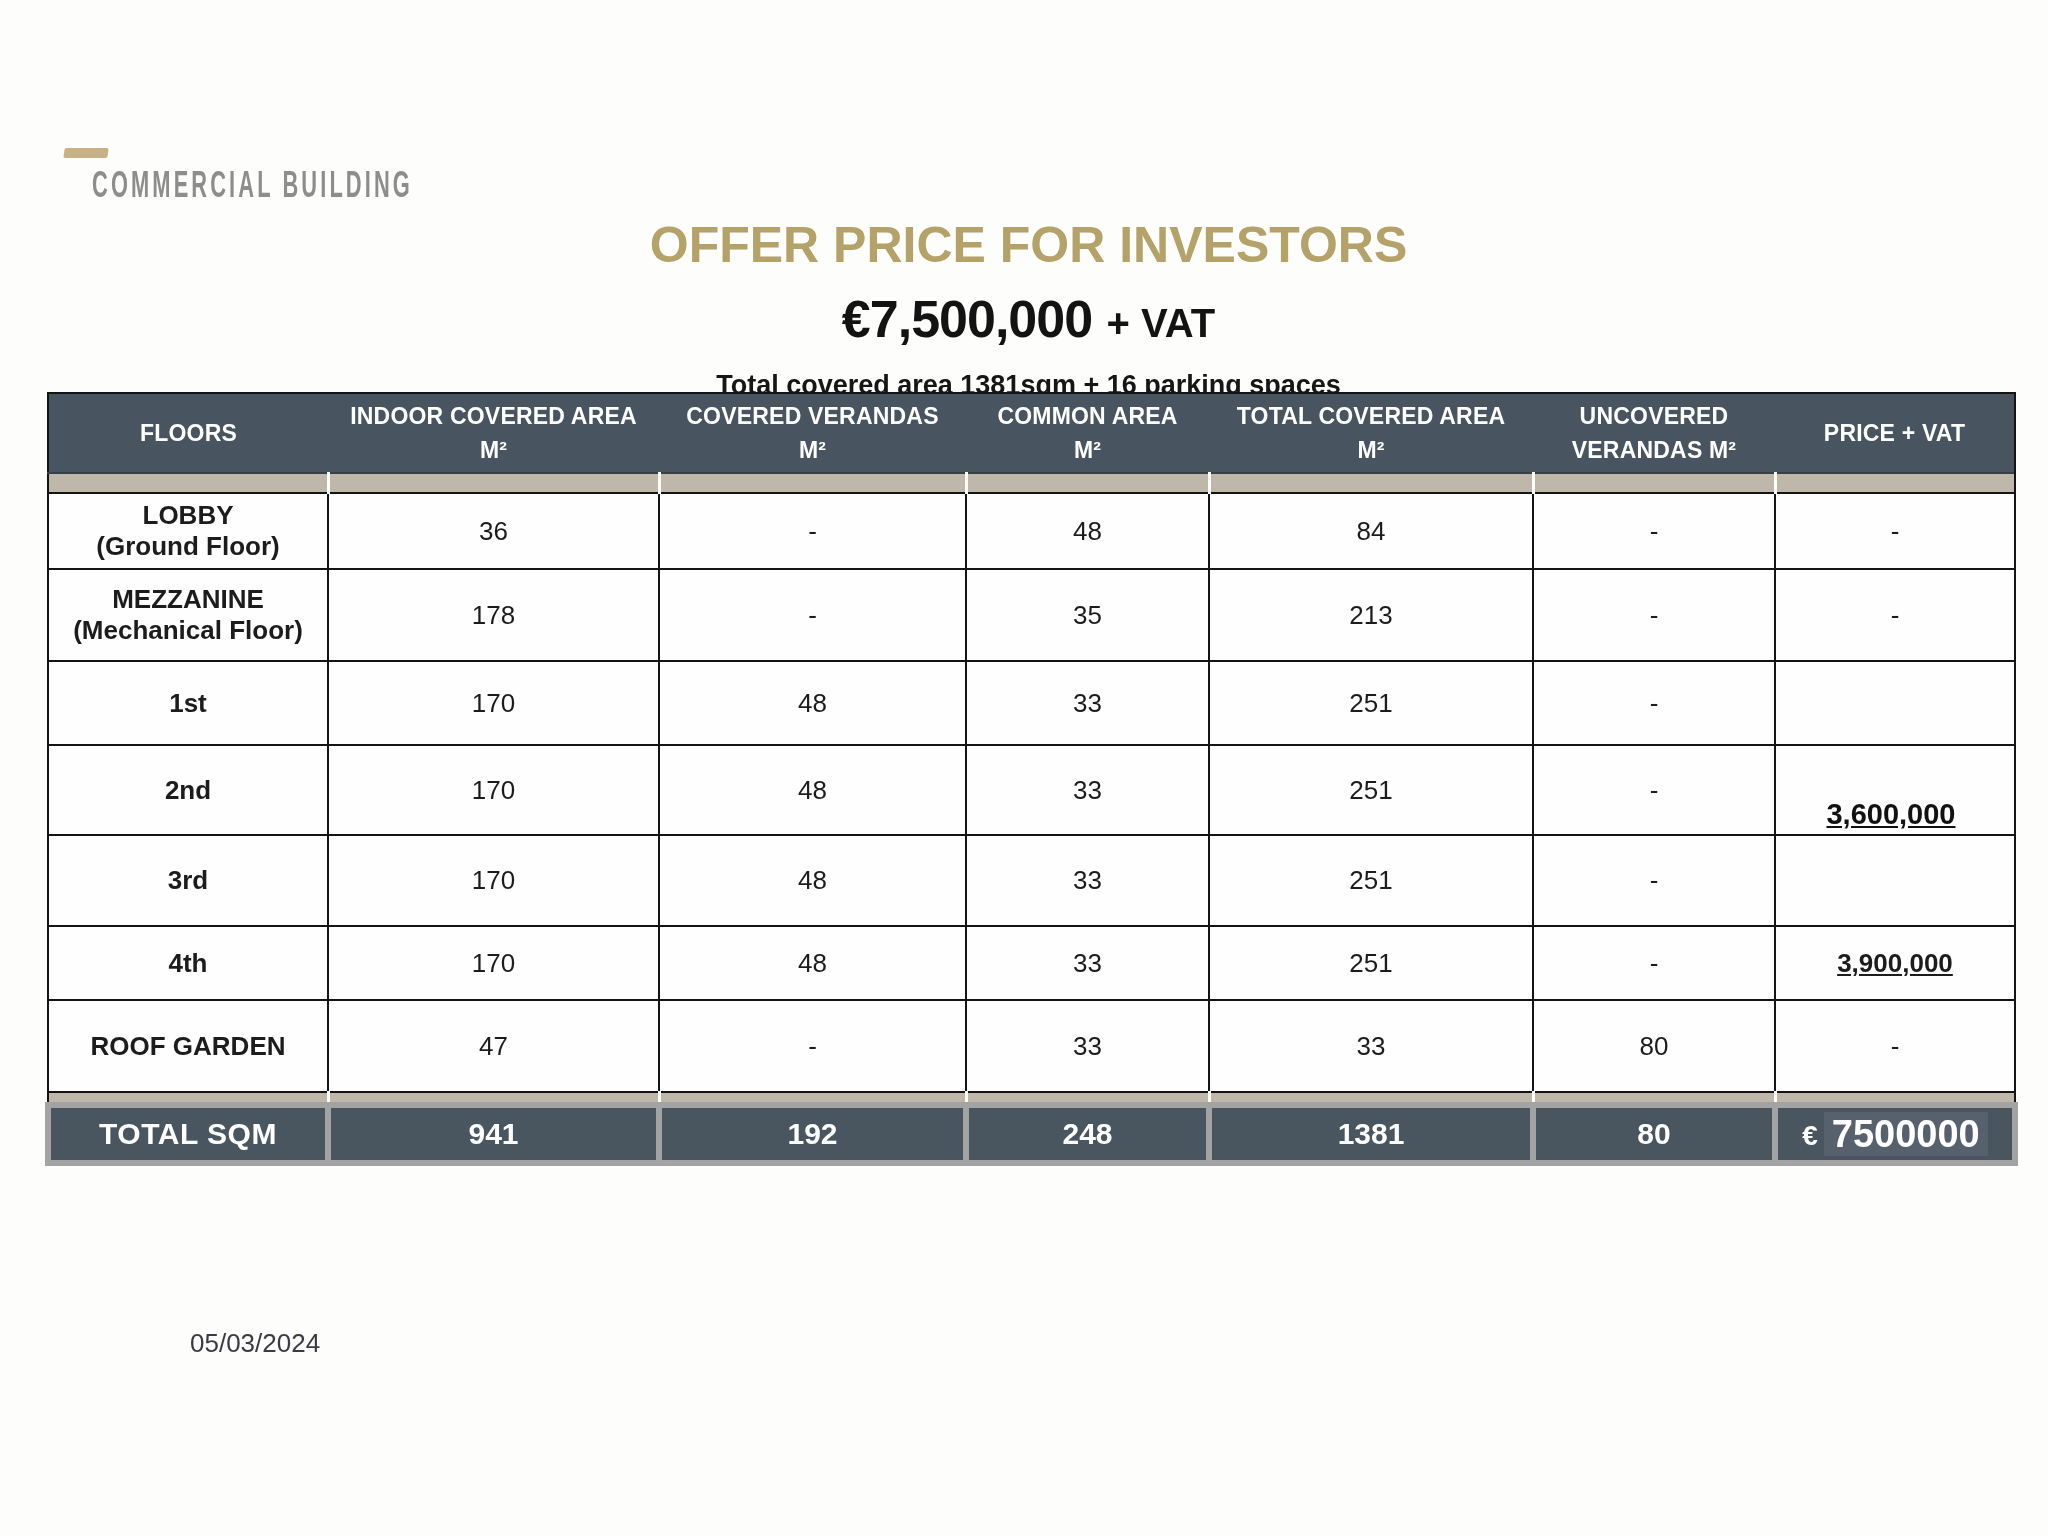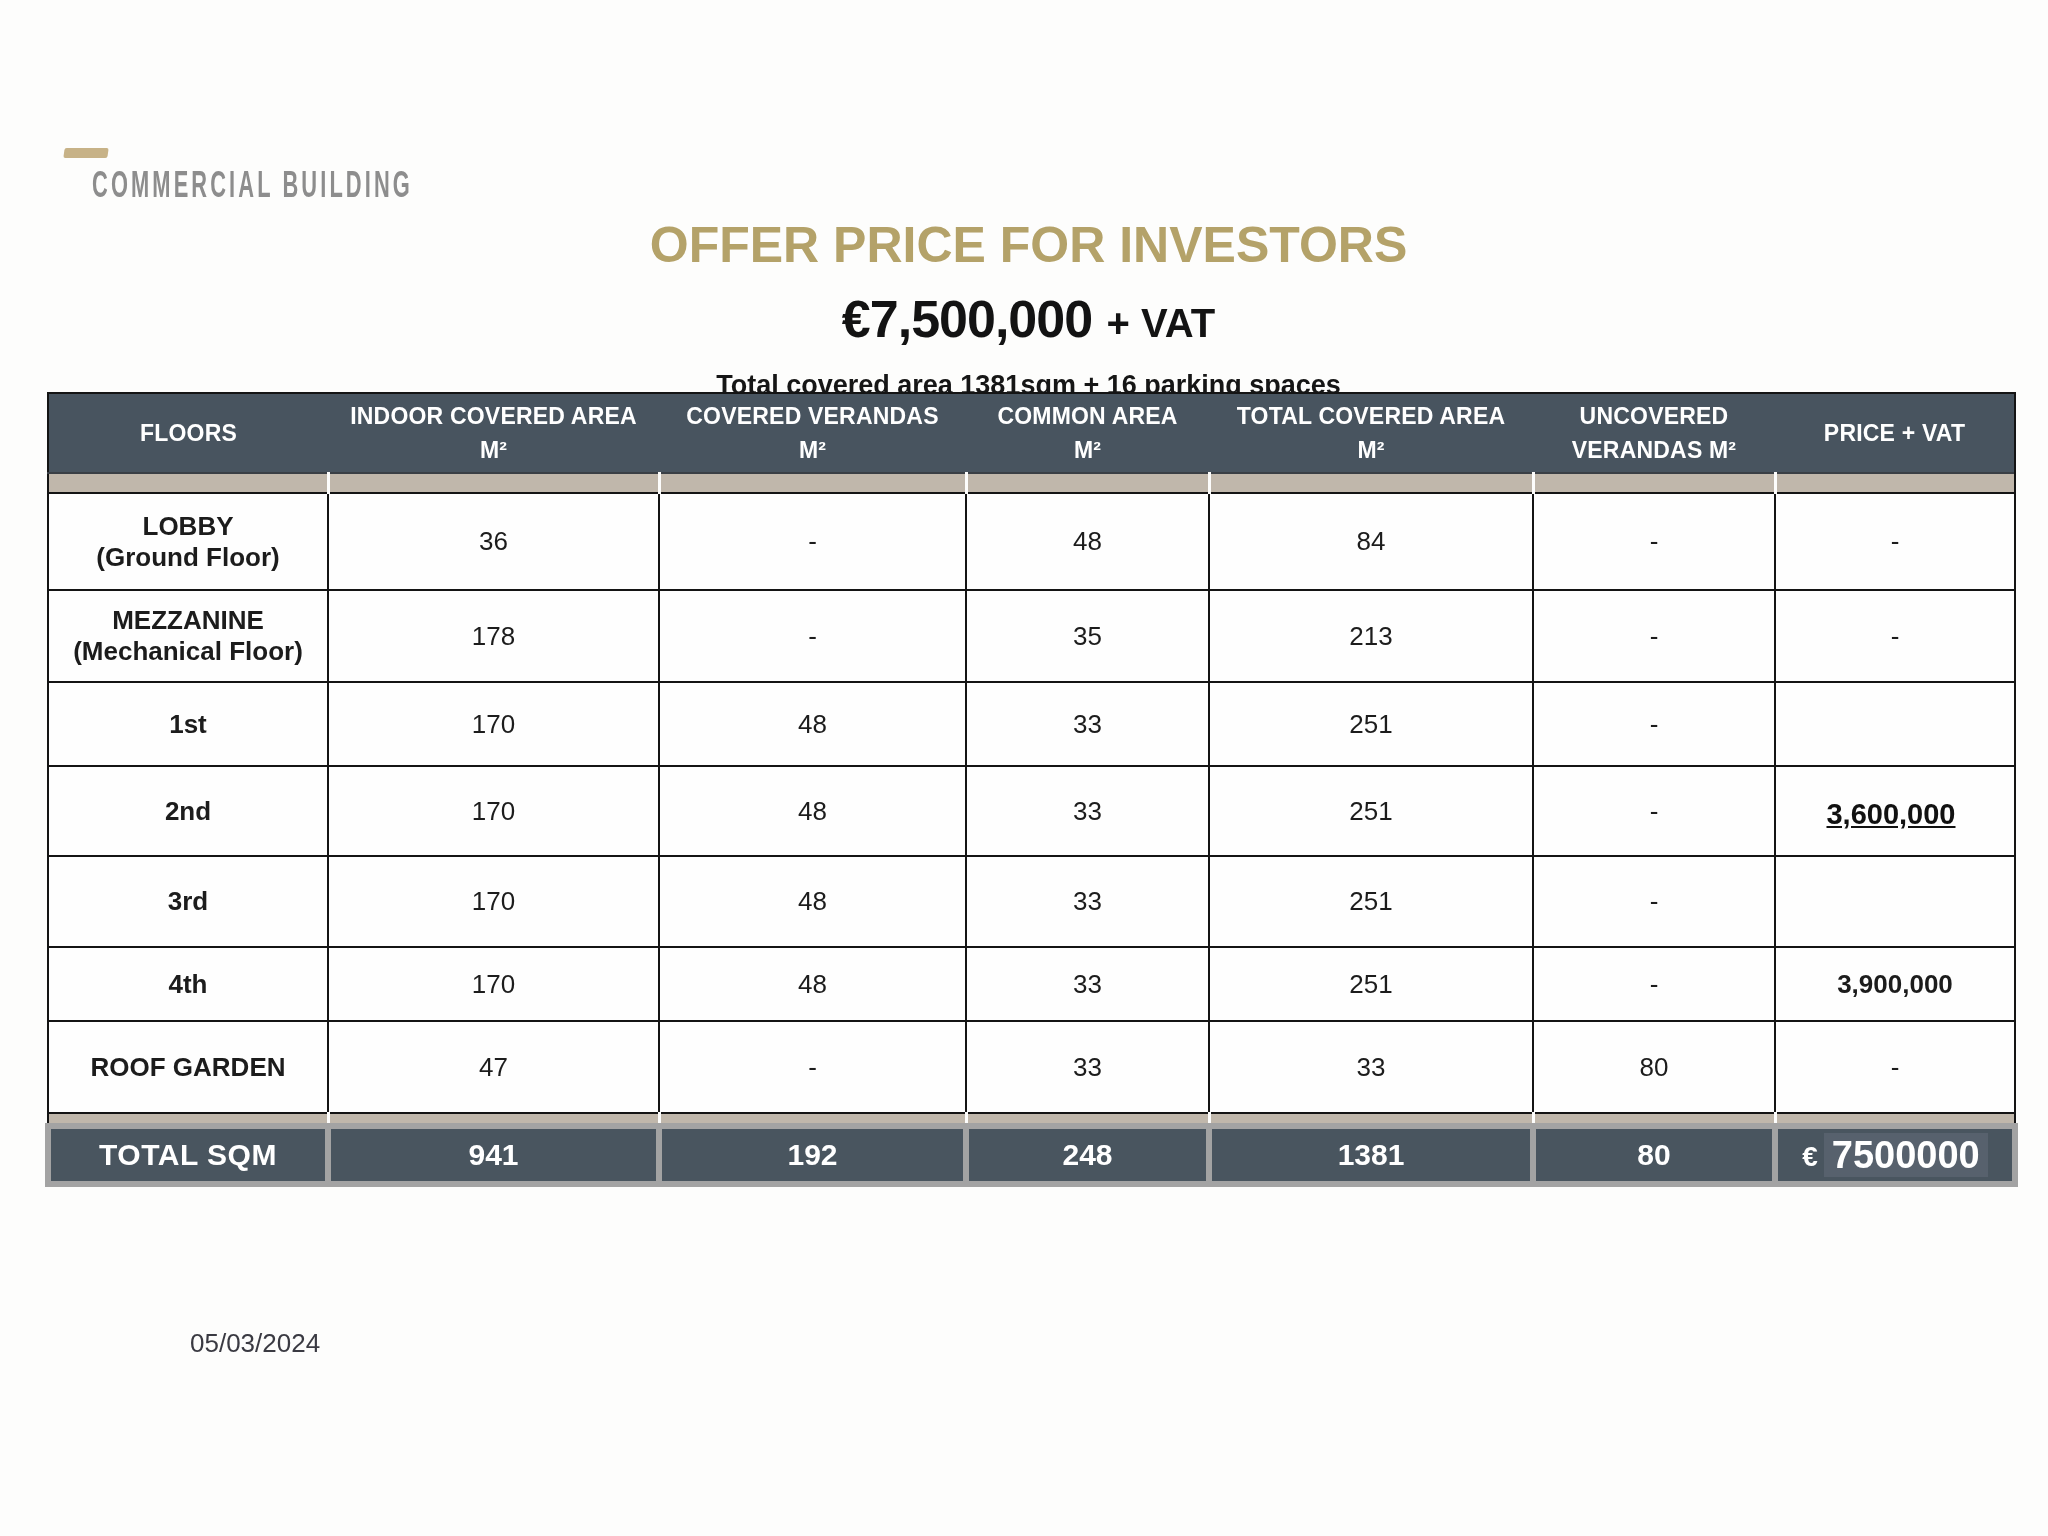--- a/index.html
+++ b/index.html
@@ -62,29 +62,29 @@
     border-left:3px solid #fdfdfc;
     border-right:3px solid #fdfdfc;
   }
   tr.strip-top td:first-child{border-left:2px solid #141414;}
   tr.strip-top td:last-child{border-right:2px solid #141414;}
 
   tr.datarow td{
     background:#fefefe;border:2px solid #141414;
     font-size:26px;color:#1c1c1c;
   }
-  tr.r0{height:97px;padding-left:33px;} tr.r1{height:92px;} tr.r2{height:84px;}
+  tr.r0{height:76px;padding-left:33px;} tr.r1{height:92px;} tr.r2{height:84px;}
   tr.r3{height:90px;} tr.r4{height:91px;} tr.r5{height:74px;} tr.r6{height:92px;}
 
   .floor{font-size:24px;font-weight:700;color:#1b1b1b;line-height:31px;}
   .b{font-weight:400;color:#161616;}
   .lt{font-weight:400;color:#4e4e4e;}
   .price-strong{
     font-size:29px;font-weight:700;color:#111;
-    letter-spacing:0px;
+    text-decoration:underline;letter-spacing:0px;
   }
 
   tr.strip-bot{height:13px;}
   tr.strip-bot td{
     background:#c0b7ab;
     border-top:2px solid #141414;
     border-bottom:2px solid #141414;
     border-left:3px solid #fdfdfc;
     border-right:3px solid #fdfdfc;
   }

